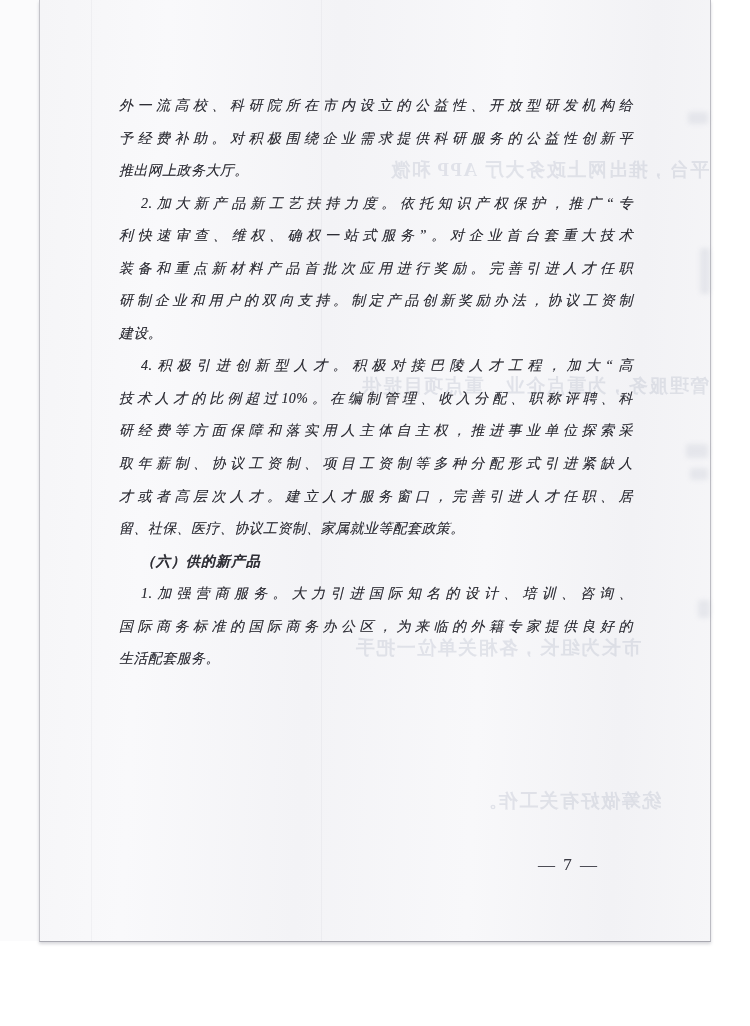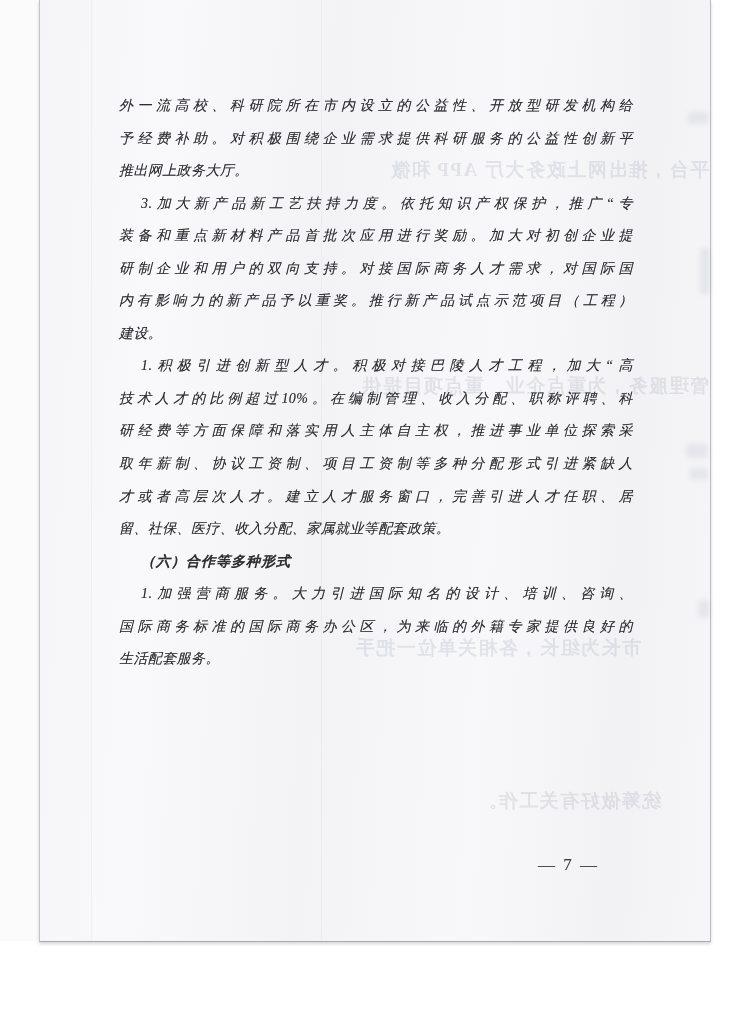--- a/index.html
+++ b/index.html
@@ -105,32 +105,32 @@
       <div class="ghost" style="top: 157px; left: 351px; width: 318px;">平台，推出网上政务大厅 APP 和微信</div>
       <div class="ghost" style="top: 373px; left: 306px; width: 363px;">管理服务，为重点企业、重点项目提供</div>
       <div class="ghost" style="top: 635px; left: 261px; width: 340px;">市长为组长，各相关单位一把手</div>
       <div class="ghost" style="top: 788px; left: 431px; width: 190px;">统筹做好有关工作。</div>
     </div>
 
   <div class="content">
       <div class="line just">外一流高校、科研院所在市内设立的公益性、开放型研发机构给</div>
       <div class="line just">予经费补助。对积极围绕企业需求提供科研服务的公益性创新平</div>
       <div class="line">推出网上政务大厅。</div>
-      <div class="line just indent">3.加大新产品新工艺扶持力度。依托知识产权保护，推广“专</div>
-      <div class="line just">装备和重点新材料产品首批次应用进行奖励。加大对初创企业提</div>
-      <div class="line just">研制企业和用户的双向支持。对接国际商务人才需求，对国际国</div>
-      <div class="line just">内有影响力的新产品予以重奖。推行新产品试点示范项目（工程）</div>
+      <div class="line just indent">2.加大新产品新工艺扶持力度。依托知识产权保护，推广“专</div>
+      <div class="line just">利快速审查、维权、确权一站式服务”。对企业首台套重大技术</div>
+      <div class="line just">装备和重点新材料产品首批次应用进行奖励。完善引进人才任职</div>
+      <div class="line just">研制企业和用户的双向支持。制定产品创新奖励办法，协议工资制</div>
       <div class="line">建设。</div>
-      <div class="line just indent">1.积极引进创新型人才。积极对接巴陵人才工程，加大“高</div>
+      <div class="line just indent">4.积极引进创新型人才。积极对接巴陵人才工程，加大“高</div>
       <div class="line just">技术人才的比例超过10%。在编制管理、收入分配、职称评聘、科</div>
       <div class="line just">研经费等方面保障和落实用人主体自主权，推进事业单位探索采</div>
       <div class="line just">取年薪制、协议工资制、项目工资制等多种分配形式引进紧缺人</div>
       <div class="line just">才或者高层次人才。建立人才服务窗口，完善引进人才任职、居</div>
-      <div class="line">留、社保、医疗、收入分配、家属就业等配套政策。</div>
-      <div class="line indent bold">（六）合作等多种形式</div>
+      <div class="line">留、社保、医疗、协议工资制、家属就业等配套政策。</div>
+      <div class="line indent bold">（六）供的新产品</div>
       <div class="line just indent">1.加强营商服务。大力引进国际知名的设计、培训、咨询、</div>
       <div class="line just">国际商务标准的国际商务办公区，为来临的外籍专家提供良好的</div>
       <div class="line">生活配套服务。</div>
     </div>
 
   <div class="page-number">— 7 —</div>
 
   <div class="smudge" style="left:648px; top:112px; width:20px; height:12px;"></div>
   <div class="smudge" style="left:660px; top:248px; width:10px; height:46px;"></div>
   <div class="smudge" style="left:646px; top:444px; width:22px; height:14px;"></div>

